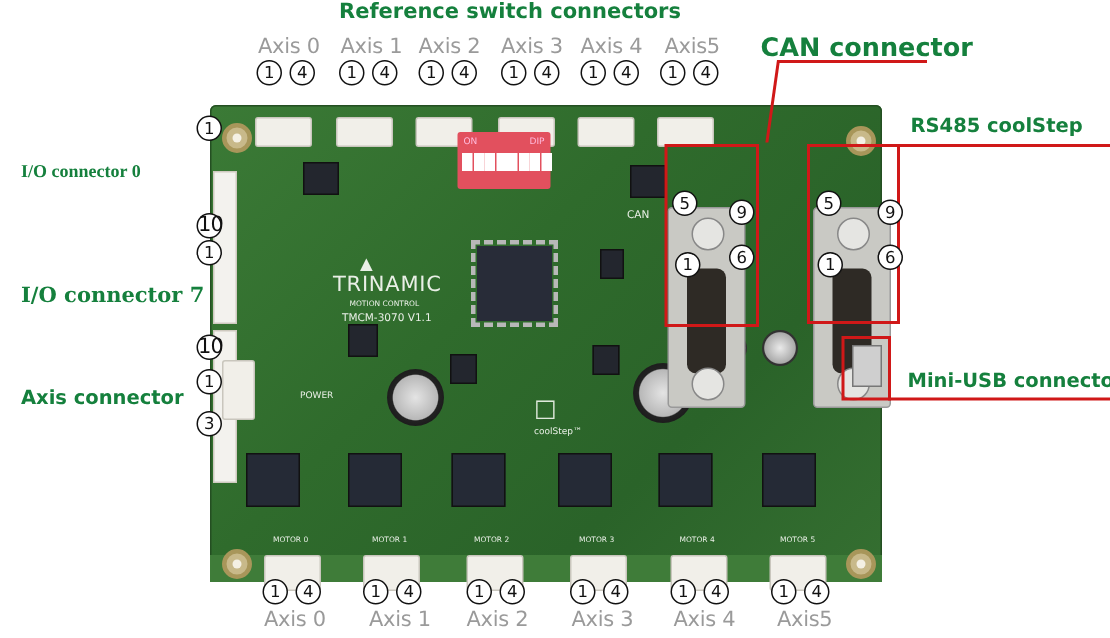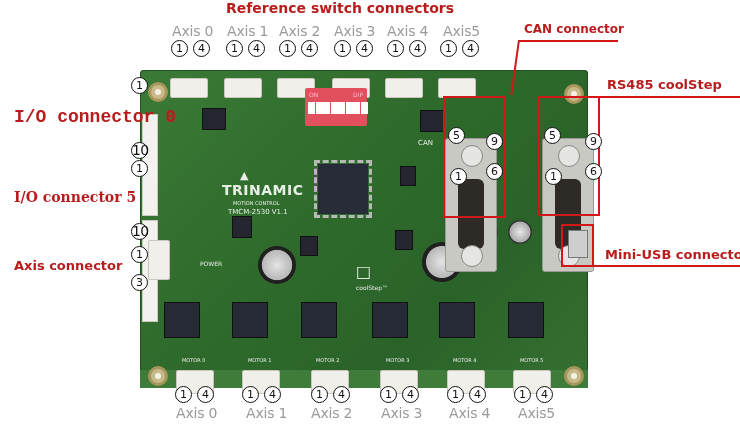--- a/index.html
+++ b/index.html
@@ -1,18 +1,18 @@
 <!DOCTYPE html>
 <html><head>
 <meta charset="utf-8">
 <style>
   html, body { margin: 0; padding: 0; background: #ffffff; }
   body { width: 740px; height: 425px; position: relative; overflow: hidden; font-family: "DejaVu Sans", sans-serif; }
   .abs { position: absolute; }
-  .title { font-weight: bold; font-size: 13px; color: #b91c1c; white-space: nowrap; }
+  .title { font-weight: bold; font-size: 13px; color: #15803d; white-space: nowrap; }
   .axis-lbl { font-size: 14px; color: #9a9a9a; white-space: nowrap; letter-spacing: -0.2px; }
   .pin { position: absolute; width: 15px; height: 15px; border: 1.3px solid #111; border-radius: 50%; background: #fff; font-size: 11px; line-height: 15px; text-align: center; color: #111; font-family: "DejaVu Sans", sans-serif; box-sizing: content-box; }
   .pin.sm { font-size: 14px; letter-spacing: -0.6px; }
 
   
   .board { position: absolute; left: 140px; top: 70px; width: 448px; height: 318px; background: linear-gradient(135deg,#3b7a36 0%,#2f6b2c 40%,#2a6329 70%,#356f31 100%); border-radius: 4px; box-shadow: 0 0 0 1px #244f22 inset; }
   .board-strip { position: absolute; left: 0; right: 0; top: 300px; height: 18px; background: #3f7c39; }
   .hole { position: absolute; width: 20px; height: 20px; border-radius: 50%; background: #c8b98a; border: 3px solid #a8965a; box-sizing: border-box; }
   .hole::after { content: ""; position: absolute; left: 4px; top: 4px; width: 6px; height: 6px; border-radius: 50%; background: #f4f0e4; }
   .wconn { position: absolute; background: #f1efe9; border: 1px solid #c9c6bd; border-radius: 2px; }
@@ -57,24 +57,24 @@
   <div class="wconn" style="left:84px;top:8px;width:36px;height:18px;"></div>
   <div class="wconn" style="left:137px;top:8px;width:36px;height:18px;"></div>
   <div class="wconn" style="left:192px;top:8px;width:36px;height:18px;"></div>
   <div class="wconn" style="left:245px;top:8px;width:36px;height:18px;"></div>
   <div class="wconn" style="left:298px;top:8px;width:36px;height:18px;"></div>
 
   <div class="hdr" style="left:2px;top:44px;width:14px;height:100px;"></div>
   <div class="hdr" style="left:2px;top:150px;width:14px;height:100px;"></div>
   <div class="wconn" style="left:8px;top:270px;width:20px;height:38px;transform:translateY(-100px);"></div>
 
-  <div class="silk" style="left:82px;top:112px;font-size:14px;font-weight:bold;letter-spacing:0.5px;">TRINAMIC</div>
+  <div class="silk" style="left:82px;top:112px;font-size:14px;font-weight:normal;letter-spacing:0.5px;">TRINAMIC</div>
   <div class="silk" style="left:100px;top:99px;font-size:11px;">▲</div>
   <div class="silk" style="left:93px;top:130px;font-size:5px;">MOTION CONTROL</div>
-  <div class="silk" style="left:88px;top:138px;font-size:7px;">TMCM-2530 V1.1</div>
+  <div class="silk" style="left:88px;top:138px;font-size:7px;">TMCM-3070 V1.1</div>
 
   <div class="chip" style="left:62px;top:38px;width:22px;height:20px;"></div>
   <div class="chip" style="left:280px;top:40px;width:22px;height:20px;"></div>
   <div class="chip" style="left:92px;top:104px;width:18px;height:20px;transform:translateY(42px)"></div>
   <div class="chip" style="left:260px;top:96px;width:14px;height:18px;"></div>
   <div class="qfp" style="left:178px;top:94px;width:50px;height:50px;"></div>
   <div class="chip" style="left:160px;top:166px;width:16px;height:18px;"></div>
   <div class="chip" style="left:255px;top:160px;width:16px;height:18px;"></div>
 
   <div class="dip" style="left:165px;top:18px;width:62px;height:38px;">
@@ -144,32 +144,32 @@
   <div class="pin" style="left:279px;top:40px;">1</div>
   <div class="pin" style="left:301px;top:40px;">4</div>
   <div class="pin" style="left:334px;top:40px;">1</div>
   <div class="pin" style="left:356px;top:40px;">4</div>
   <div class="pin" style="left:387px;top:40px;">1</div>
   <div class="pin" style="left:409px;top:40px;">4</div>
   <div class="pin" style="left:440px;top:40px;">1</div>
   <div class="pin" style="left:462px;top:40px;">4</div>
 </div>
 
-<div class="abs title" style="left:14px;top:107px;font-family:Liberation Mono, monospace;font-size:18px;">I/O connector 0</div>
-<div class="abs title" style="left:14px;top:189px;font-family:'DejaVu Serif',serif;font-size:14px;">I/O connector 5</div>
+<div class="abs title" style="left:14px;top:107px;font-family:Liberation Serif, serif;font-size:12px;">I/O connector 0</div>
+<div class="abs title" style="left:14px;top:189px;font-family:'DejaVu Serif',serif;font-size:14px;">I/O connector 7</div>
 <div class="abs title" style="left:14px;top:258px;font-size:13px;">Axis connector</div>
 
 <div class="pin" style="left:131px;top:77px;">1</div>
 <div class="pin sm" style="left:131px;top:142px;">10</div>
 <div class="pin" style="left:131px;top:160px;">1</div>
 <div class="pin sm" style="left:131px;top:223px;">10</div>
 <div class="pin" style="left:131px;top:246px;">1</div>
 <div class="pin" style="left:131px;top:274px;">3</div>
 
-<div class="abs title" style="left:524px;top:22px;font-size:12px;">CAN connector</div>
+<div class="abs title" style="left:507px;top:22px;font-size:17px;">CAN connector</div>
 <div class="red-line" style="left:518px;top:40px;width:100px;height:2px;"></div>
 <div class="red-line" style="left:518px;top:40px;width:2px;height:55px;transform:skewX(-8deg);transform-origin:top;"></div>
 <div class="red-box" style="left:443px;top:96px;width:63px;height:122px;"></div>
 
 <div class="abs title" style="left:607px;top:77px;font-size:13px;">RS485 coolStep</div>
 <div class="red-line" style="left:598px;top:96px;width:142px;height:2px;"></div>
 <div class="red-box" style="left:538px;top:96px;width:62px;height:120px;"></div>
 
 <div class="abs title" style="left:605px;top:247px;font-size:13px;">Mini-USB connector</div>
 <div class="red-line" style="left:592px;top:265px;width:148px;height:2px;"></div>

